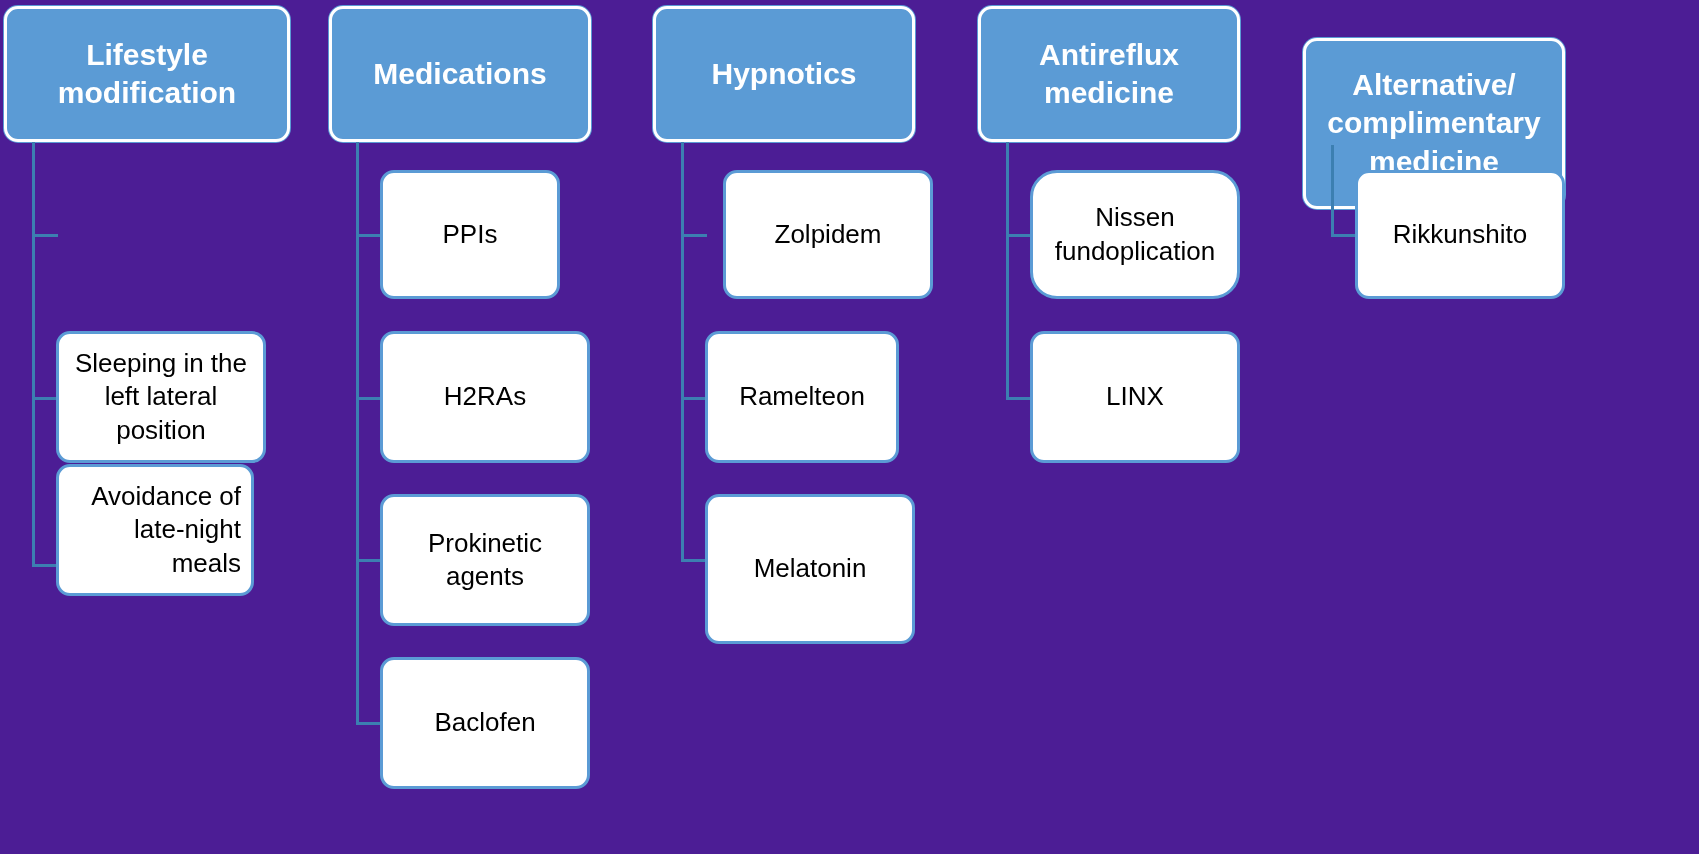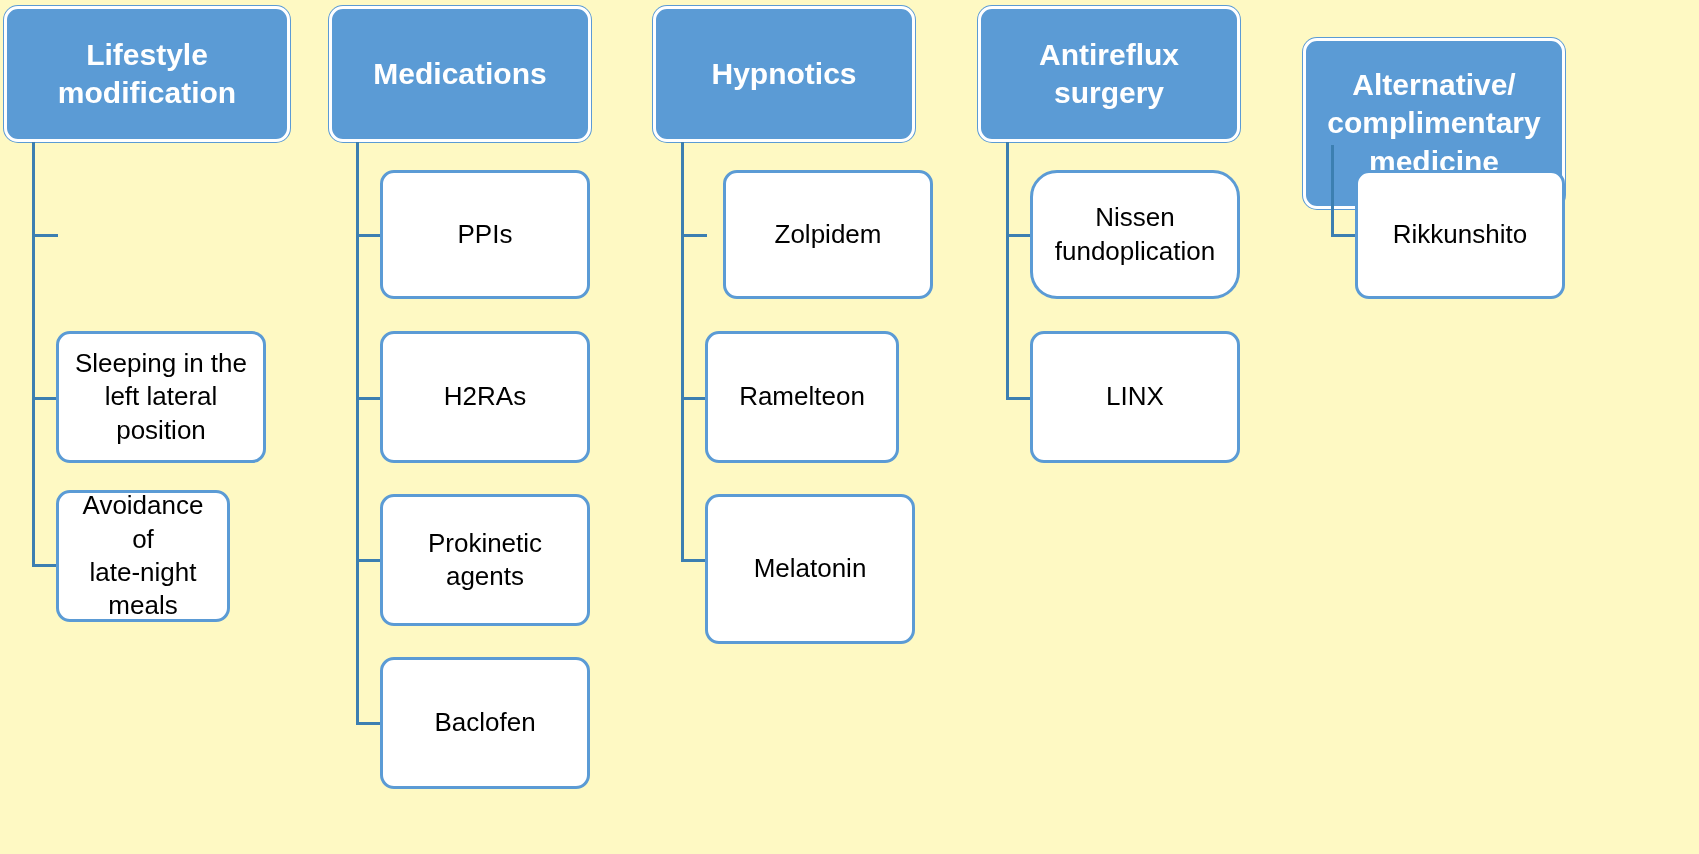--- a/index.html
+++ b/index.html
@@ -10,21 +10,21 @@
   body {
     width: 1699px;
     height: 854px;
     overflow: hidden;
     font-family: "Liberation Sans", sans-serif;
   }
   #canvas {
     position: relative;
     width: 1699px;
     height: 854px;
-    background: #fef9c3;
+    background: #4c1d95;
     overflow: hidden;
   }
 
   
   .conn-v {
     position: absolute;
     width: 3px;
     background: #3C7FB1;
   }
   .conn-h {
@@ -81,35 +81,35 @@
   <div class="conn-v" style="left:32px; top:142px; height:425px;"></div>
   <div class="conn-h" style="left:32px; top:234px; width:26px;"></div>
   <div class="conn-h" style="left:32px; top:397px; width:26px;"></div>
   <div class="conn-h" style="left:32px; top:564px; width:26px;"></div>
 
   <div class="node leaf" style="left:56px; top:331px; width:210px; height:132px;">
     <span class="txt">Sleeping in the
 left lateral
 position</span>
   </div>
-  <div class="node leaf" style="left:56px; top:490px; width:174px; height:132px;">
+  <div class="node leaf" style="left:56px; top:464px; width:198px; height:132px;text-align:right;">
     <span class="txt">Avoidance of
 late-night meals</span>
   </div>
 
   <div class="node header" style="left:329px; top:6px; width:262px; height:136px;">
     <span class="txt">Medications</span>
   </div>
   <div class="conn-v" style="left:356px; top:142px; height:583px;"></div>
   <div class="conn-h" style="left:356px; top:234px; width:26px;"></div>
   <div class="conn-h" style="left:356px; top:397px; width:26px;"></div>
   <div class="conn-h" style="left:356px; top:559px; width:26px;"></div>
   <div class="conn-h" style="left:356px; top:722px; width:26px;"></div>
 
-  <div class="node leaf" style="left:380px; top:170px; width:210px; height:129px;text-align:center;">
+  <div class="node leaf" style="left:380px; top:170px; width:180px; height:129px;text-align:center;">
     <span class="txt">PPIs</span>
   </div>
   <div class="node leaf" style="left:380px; top:331px; width:210px; height:132px;">
     <span class="txt">H2RAs</span>
   </div>
   <div class="node leaf" style="left:380px; top:494px; width:210px; height:132px;">
     <span class="txt">Prokinetic agents</span>
   </div>
   <div class="node leaf" style="left:380px; top:657px; width:210px; height:132px;">
     <span class="txt">Baclofen</span>
@@ -127,21 +127,21 @@
     <span class="txt">Zolpidem</span>
   </div>
   <div class="node leaf" style="left:705px; top:331px; width:194px; height:132px;">
     <span class="txt">Ramelteon</span>
   </div>
   <div class="node leaf" style="left:705px; top:494px; width:210px; height:150px;">
     <span class="txt">Melatonin</span>
   </div>
 
   <div class="node header" style="left:978px; top:6px; width:262px; height:136px;">
-    <span class="txt">Antireflux surgery</span>
+    <span class="txt">Antireflux medicine</span>
   </div>
   <div class="conn-v" style="left:1006px; top:142px; height:258px;"></div>
   <div class="conn-h" style="left:1006px; top:234px; width:26px;"></div>
   <div class="conn-h" style="left:1006px; top:397px; width:26px;"></div>
 
   <div class="node leaf" style="left:1030px; top:170px; width:210px; height:129px;border-radius:27px;">
     <span class="txt">Nissen
 fundoplication</span>
   </div>
   <div class="node leaf" style="left:1030px; top:331px; width:210px; height:132px;">

